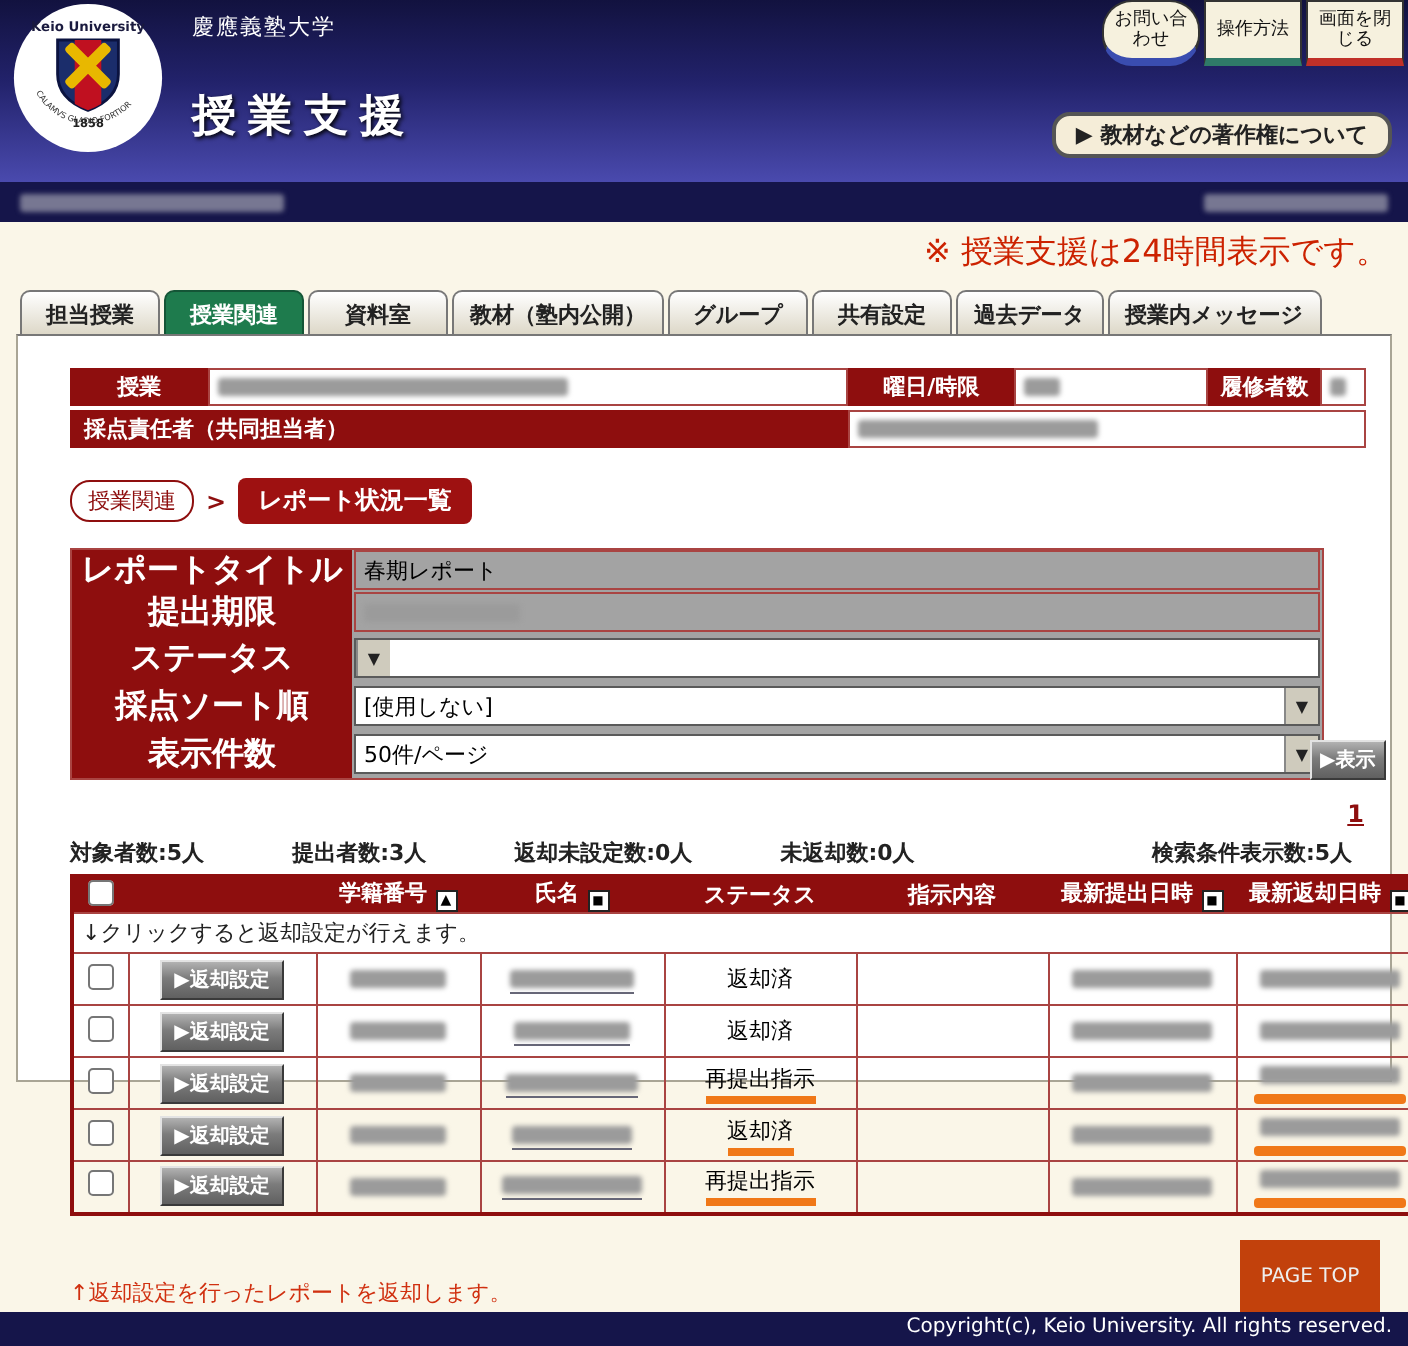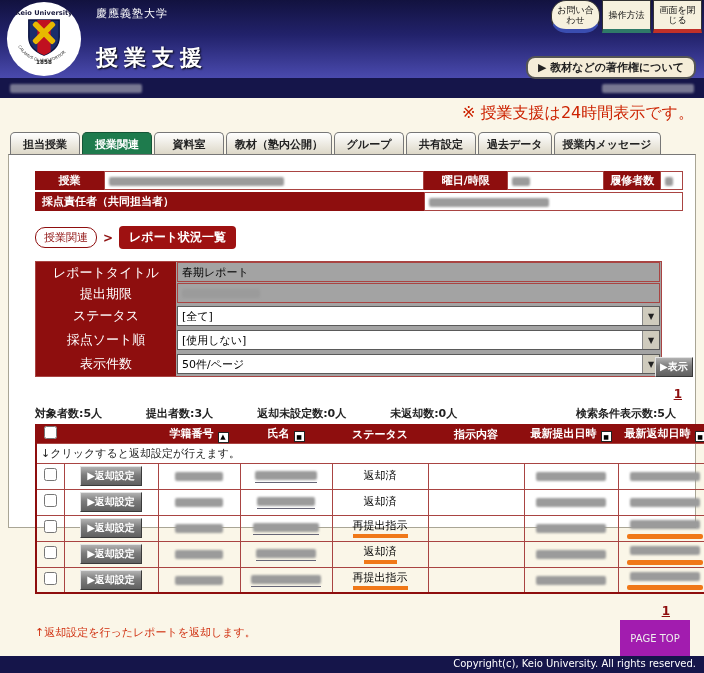--- a/index.html
+++ b/index.html
@@ -1,21 +1,21 @@
 <!DOCTYPE html>
 <html><head>
 <meta charset="utf-8">
 <style>
   * { margin:0; padding:0; box-sizing:border-box; }
   html,body { width:704px; height:673px; overflow:hidden; }
   body { font-family:"DejaVu Sans","Liberation Sans",sans-serif; background:#faf6e8; }
   .page { position:relative; width:704px; height:673px; background:#faf6e8; }
 
   
-  .hdr { position:relative; height:78px; background:linear-gradient(180deg,#12123f 0%,#22226b 45%,#4a4aae 100%); }
+  .hdr { position:relative; height:91px; background:linear-gradient(180deg,#12123f 0%,#22226b 45%,#4a4aae 100%); }
   .logo-circle { position:absolute; left:6px; top:1px; width:76px; height:76px; z-index:5; }
   .hdr-text { position:absolute; left:96px; top:6px; color:#fff; }
   .hdr-univ { font-size:11px; letter-spacing:1px; }
   .hdr-title { font-size:22px; font-weight:bold; letter-spacing:6px; margin-top:22px; text-shadow:1px 1px 2px #000; }
   .nav-btns { position:absolute; top:0; right:2px; display:flex; gap:2px; }
   .navbtn { width:49px; padding:5px 2px 3px; background:#f6f1de; border:1px solid #333; border-bottom-width:4px; font-size:9px; color:#111; cursor:pointer; font-family:inherit; line-height:1.1; }
   .navbtn.b-blue { border-bottom-color:#3a4db0;border-radius:15px; }
   .navbtn.b-teal { border-bottom-color:#2f7a68; }
   .navbtn.b-red  { border-bottom-color:#c03028; }
   .copyright-link { position:absolute; top:56px; right:8px; background:#f5edd8; border:2px solid #555; border-radius:9px; font-size:11px; font-weight:bold; color:#222; padding:2px 10px; cursor:pointer; font-family:inherit; }
@@ -43,21 +43,21 @@
   
   .breadcrumb { display:flex; align-items:center; gap:6px; margin:13px 0 12px; }
   .bc-parent { background:#fff; border:1px solid #8e0e0e; border-radius:10px; color:#8e0e0e; font-size:11px; padding:2px 8px; cursor:pointer; font-family:inherit; }
   .bc-sep { color:#8e0e0e; font-size:12px; font-weight:bold; }
   .bc-current { background:#9e1111; border-radius:4px; color:#fff; font-size:12px; font-weight:bold; padding:3px 10px; cursor:pointer; font-family:inherit; border:none; }
 
   
   .filter-wrap { position:relative; width:627px; }
   .filter { display:flex; border:1px solid #a94442; }
   .f-labels { width:140px; background:#8e0e0e; display:flex; flex-direction:column; }
-  .f-label { color:#fff; font-size:13px; font-weight:normal; text-align:right; display:flex; align-items:center; justify-content:center; }
+  .f-label { color:#fff; font-size:16px; font-weight:bold; text-align:right; display:flex; align-items:center; justify-content:center; }
   .f-vals { flex:1; display:flex; flex-direction:column; background:#a3a3a3; }
   .f-box { border:1px solid #a94442; height:18px; font-size:11px; padding:1px 4px; display:flex; align-items:center; }
   .fselect { display:flex; align-items:stretch; border:1px solid #5a5a5a; background:#fff; height:20px; margin:2px 1px; cursor:pointer; }
   .fselect .ftext { flex:1; font-size:11px; padding:2px 4px; }
   .farrow { width:17px; background:#cfcbbd; border-left:1px solid #888; display:flex; align-items:center; justify-content:center; font-size:8px; color:#222; }
   .btn3d { background:linear-gradient(180deg,#b2b2b2,#7c7c7c 45%,#606060); color:#fff; border:1px solid; border-color:#e3e3e3 #3a3a3a #3a3a3a #e3e3e3; font-size:11px; font-weight:bold; padding:2px 8px; cursor:pointer; font-family:inherit; white-space:nowrap; }
   .display-btn { position:absolute; left:620px; bottom:0; font-size:10px; padding:2px 4px; }
 
   .pagenum { width:653px; text-align:right; padding:6px 6px 2px 0; }
   .pagelink { color:#8e0e0e; font-weight:bold; font-size:12px; text-decoration:underline; cursor:pointer; }
@@ -81,21 +81,21 @@
   .row-btn { font-size:10px; padding:2px 6px; }
   .status-text { display:inline-block; padding-bottom:1px; }
   .status-text.hl-orange { border-bottom:4px solid #f07818; }
   .return-bar { display:none; height:5px; width:76px; background:#f07818; border-radius:2px; margin:3px auto 0; }
   .return-bar.show-bar { display:block; }
 
   
   .actions { display:flex; gap:14px; margin-top:10px; width:660px; }
   .red-note { color:#d03010; font-size:11px; margin-top:4px; }
 
-  .pagetop { position:absolute; right:14px; top:620px; width:70px; height:36px; background:#a21caf; color:#eee; font-size:10px; display:flex; align-items:center; justify-content:center; cursor:pointer; z-index:6; border:none; font-family:inherit; }
+  .pagetop { position:absolute; right:14px; top:620px; width:70px; height:36px; background:#c2410c; color:#eee; font-size:10px; display:flex; align-items:center; justify-content:center; cursor:pointer; z-index:6; border:none; font-family:inherit; }
 
   .footer { position:absolute; left:0; bottom:0; width:704px; height:17px; background:#15154a; color:#fff; font-size:10px; text-align:right; padding:2px 8px 0 0; }
 </style>
 </head>
 <body>
 
 <div class="page">
 
   <div class="hdr">
     <svg class="logo-circle" viewBox="0 0 80 80">
@@ -181,21 +181,20 @@
           <div class="f-label" style="height:24px">ステータス</div>
           <div class="f-label" style="height:24px">採点ソート順</div>
           <div class="f-label" style="height:24px">表示件数</div>
         </div>
         <div class="f-vals">
           <div class="f-box" style="height:20px;margin:0 1px 1px">春期レポート</div>
           <div class="f-box" style="height:20px;margin:0 1px 1px">
               <span class="rd" style="width:78px"></span>
             </div>
           <div class="fselect">
-            <span class="ftext">[全て]</span>
             <span class="farrow">▼</span>
           </div>
           <div class="fselect">
             <span class="ftext">[使用しない]</span>
             <span class="farrow">▼</span>
           </div>
           <div class="fselect">
             <span class="ftext">50件/ページ</span>
             <span class="farrow">▼</span>
           </div>

